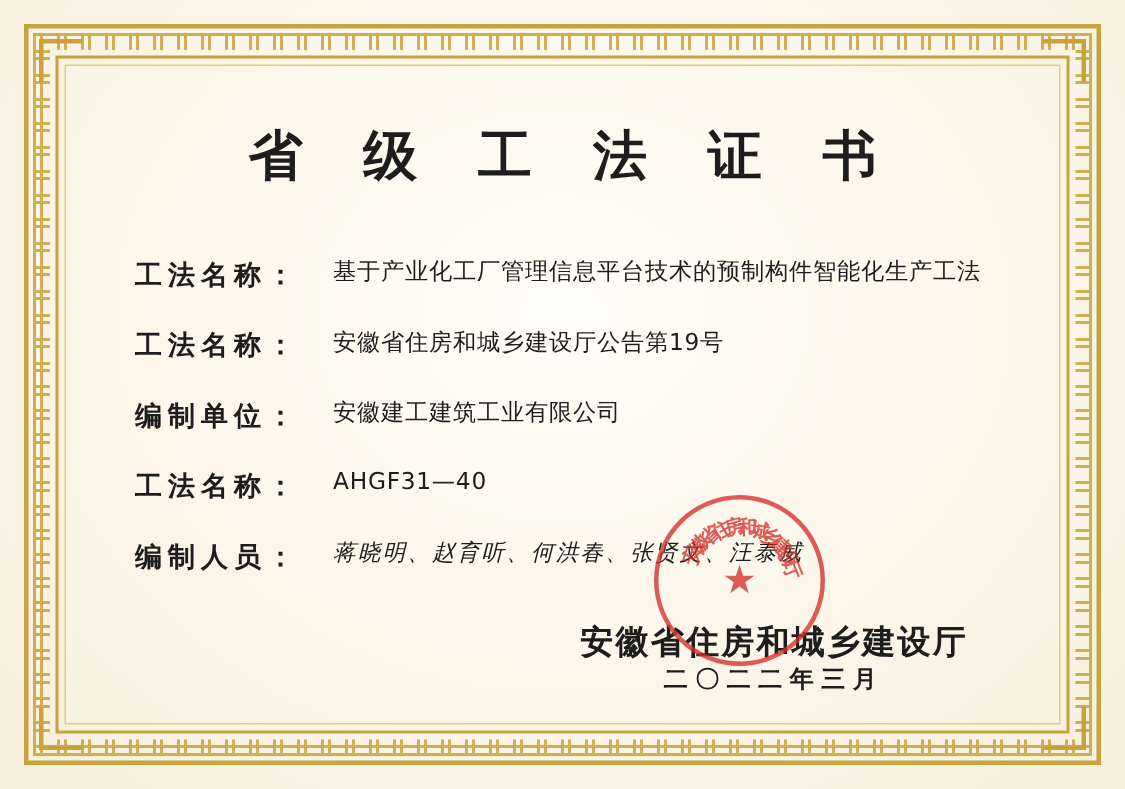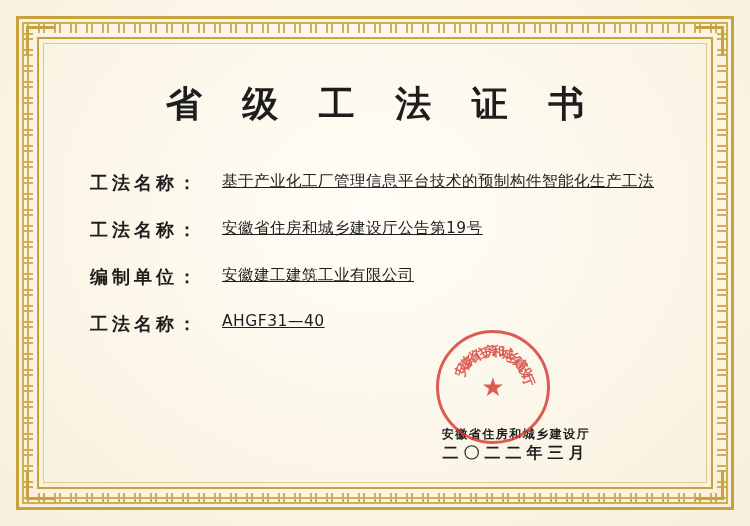--- a/index.html
+++ b/index.html
@@ -113,40 +113,39 @@
     font-weight: bold;
     color: #1d1d1d;
     letter-spacing: 4px;
   }
   .field-value {
     flex: 1 1 auto;
     font-family: "DejaVu Sans", "Liberation Sans", sans-serif;
     font-size: 15.5px;
     color: #1d1d1d;
     letter-spacing: 0.5px;
-    text-decoration: underline;
   }
   .field-value.script {
     font-family: "DejaVu Serif", "Liberation Serif", serif;
     font-style: italic;
     font-size: 15px;
     letter-spacing: 1.5px;
   }
 
   
   .signature {
     position: absolute;
     right: 24px;
     bottom: 6px;
     text-align: center;
     width: 300px;
   }
   .issuer {
     font-family: "DejaVu Serif", "Liberation Serif", serif;
-    font-size: 12px;
+    font-size: 22px;
     font-weight: bold;
     color: #1d1d1d;
     letter-spacing: 1.5px;
   }
   .issue-date {
     font-family: "DejaVu Serif", "Liberation Serif", serif;
     font-size: 16px;
     color: #1d1d1d;
     letter-spacing: 5px;
     font-weight: bold;
@@ -222,20 +221,24 @@
       <div class="field-row">
         <div class="field-label">编制单位：</div>
         <div class="field-value">安徽建工建筑工业有限公司</div>
       </div>
 
       <div class="field-row">
         <div class="field-label">工法名称：</div>
         <div class="field-value">AHGF31—40</div>
       </div>
 
+      <div class="field-row">
+        <div class="field-label">编制人员：</div>
+        <div class="field-value script">蒋晓明、赵育听、何洪春、张贤文、汪泰威</div>
+      </div>
 
     </div>
 
     <div class="signature">
       <div class="issuer">安徽省住房和城乡建设厅</div>
       <div class="issue-date">二〇二二年三月</div>
     </div>
 
     <div class="seal">
       <div class="seal-text">

